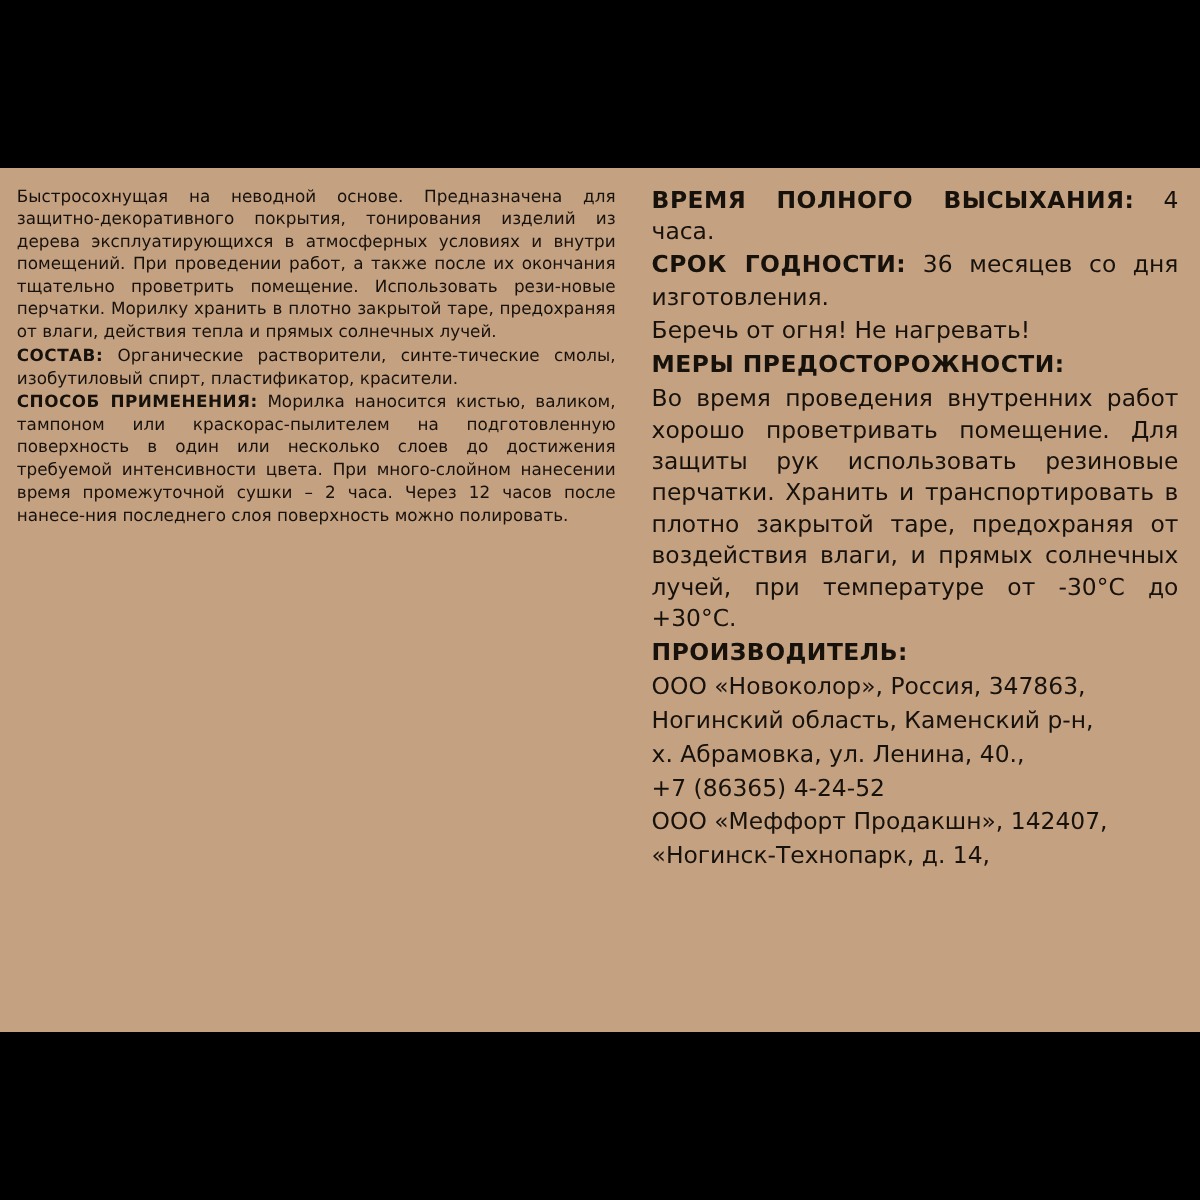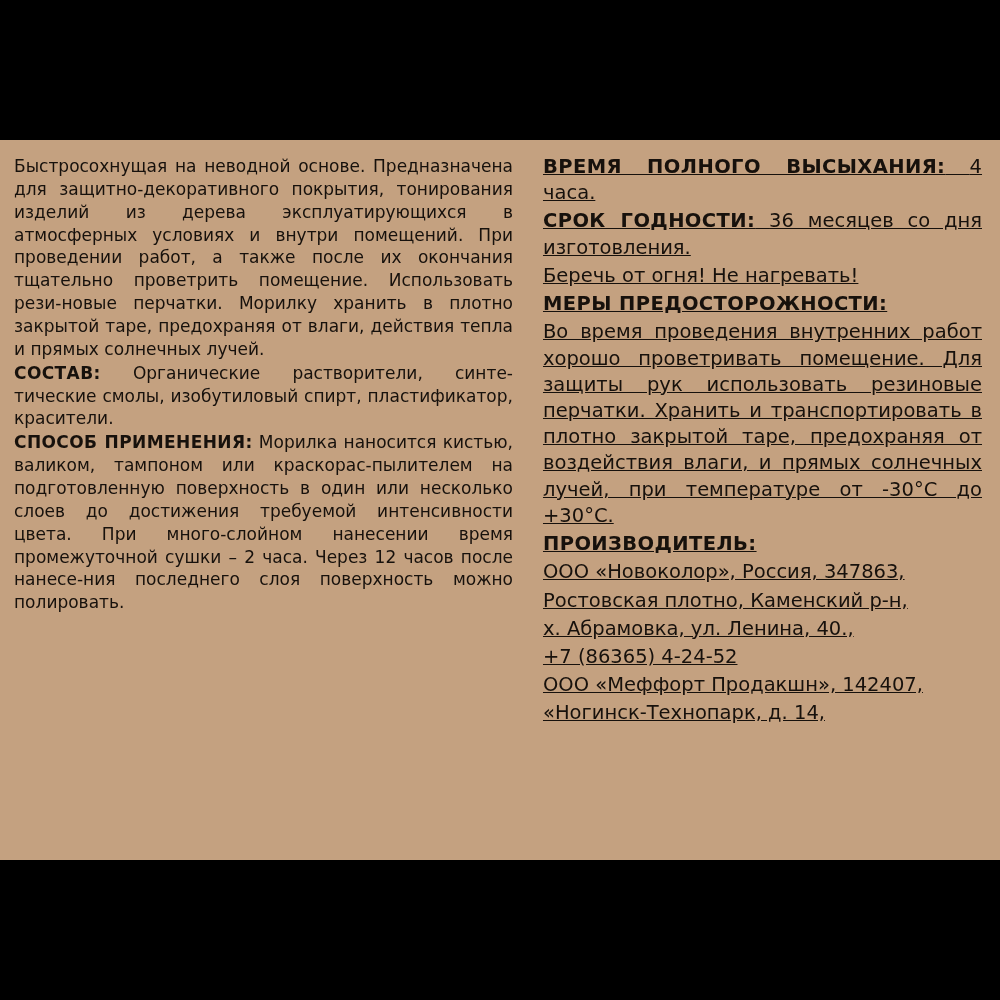--- a/index.html
+++ b/index.html
@@ -42,42 +42,41 @@
     width: 540px;
     padding-right: 24px;
   }
   .col-right {
     width: 460px;
     padding-left: 6px;
   }
   p {
     margin: 0 0 1px 0;
     color: #17110c;
-    font-size: 17px;
+    font-size: 14px;
     line-height: 1.345;
   }
   .just {
     text-align: justify;
     text-align-last: left;
   }
   .hdr {
     font-weight: bold;
     letter-spacing: 0.4px;
   }
   .title {
     font-weight: bold;
     font-size: 19.5px;
     margin-bottom: 1px;
   }
   .right-line {
     margin: 0 0 2px 0;
     color: #17110c;
     font-size: 19.5px;
     line-height: 1.345;
-    text-decoration: underline;
   }
   .right-just {
     text-align: justify;
     text-align-last: left;
   }
 </style>
 </head>
 <body>
 
 <div class="page">
@@ -92,21 +91,21 @@
       </div>
 
       <div class="col col-right">
         <p class="right-line right-just"><span class="hdr">ВРЕМЯ ПОЛНОГО ВЫСЫХАНИЯ:</span> <span>4 часа.</span></p>
         <p class="right-line right-just"><span class="hdr">СРОК ГОДНОСТИ:</span> <span>36 месяцев со дня изготовления.</span></p>
         <p class="right-line">Беречь от огня! Не нагревать!</p>
         <p class="right-line hdr">МЕРЫ ПРЕДОСТОРОЖНОСТИ:</p>
         <p class="right-line right-just">Во время проведения внутренних работ хорошо проветривать помещение. Для защиты рук использовать резиновые перчатки. Хранить и транспортировать в плотно закрытой таре, предохраняя от воздействия влаги, и прямых солнечных лучей, при температуре от -30°С до +30°С.</p>
         <p class="right-line hdr">ПРОИЗВОДИТЕЛЬ:</p>
         <p class="right-line">ООО «Новоколор», Россия, 347863,</p>
-        <p class="right-line">Ростовская плотно, Каменский р-н,</p>
+        <p class="right-line">Ногинский область, Каменский р-н,</p>
         <p class="right-line">х. Абрамовка, ул. Ленина, 40.,</p>
         <p class="right-line">+7 (86365) 4-24-52</p>
         <p class="right-line">ООО «Меффорт Продакшн», 142407,</p>
         <p class="right-line">«Ногинск-Технопарк, д. 14,</p>
       </div>
 
     </div>
   </div>
 </div>
 

